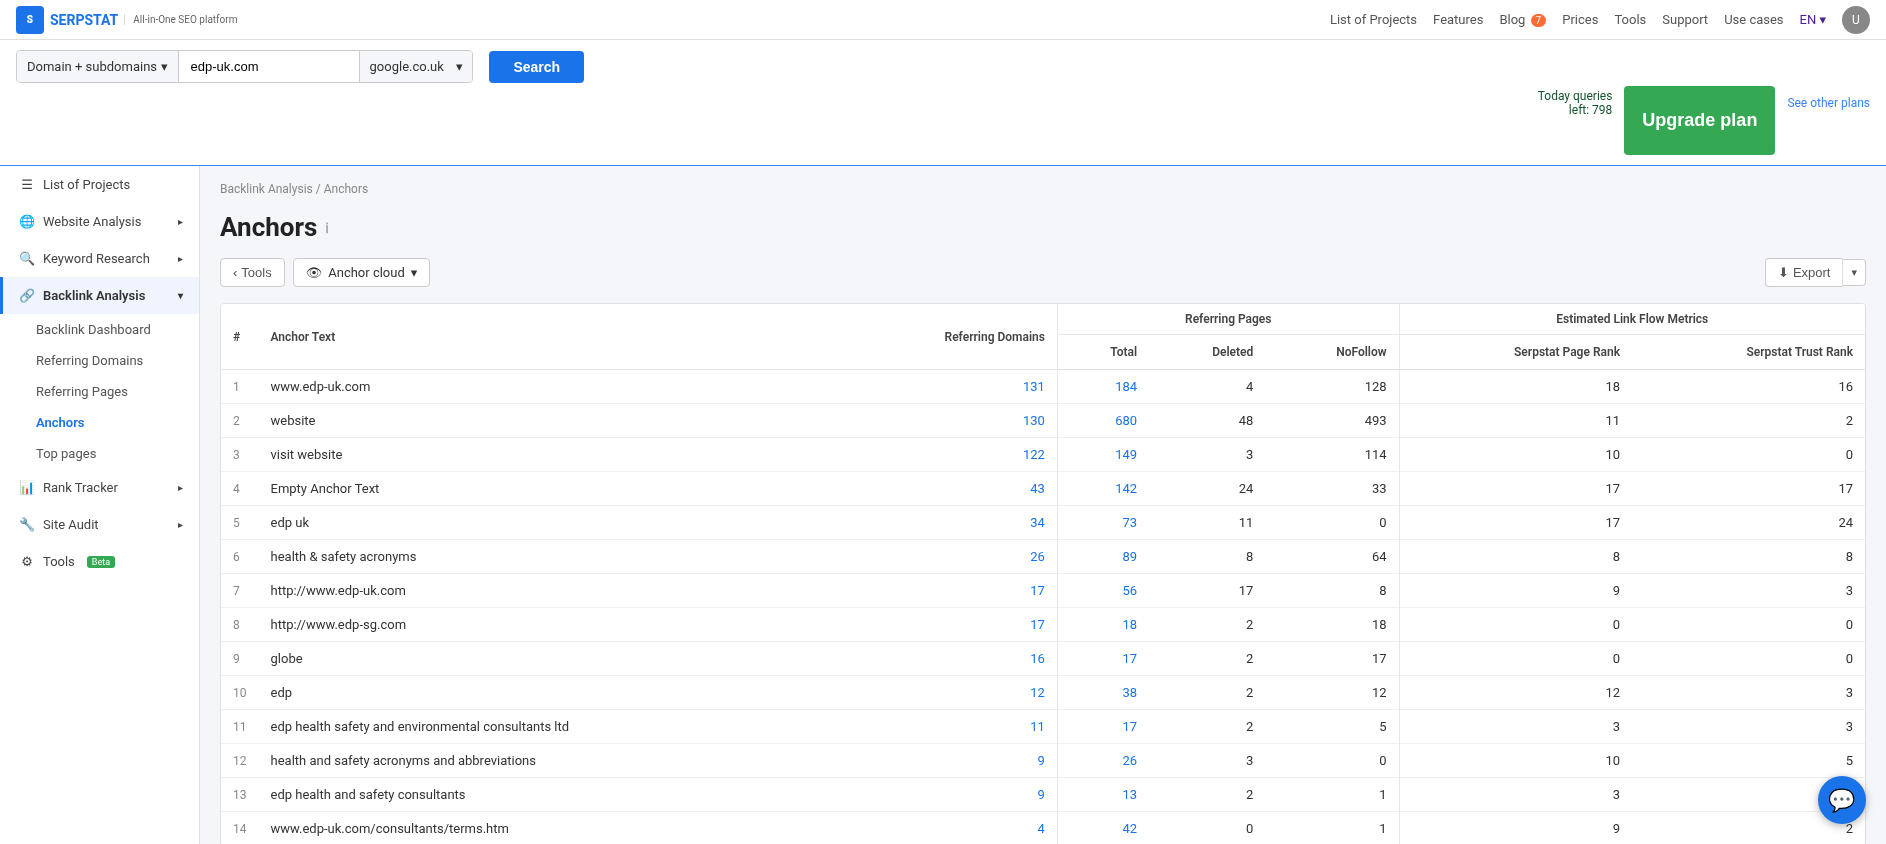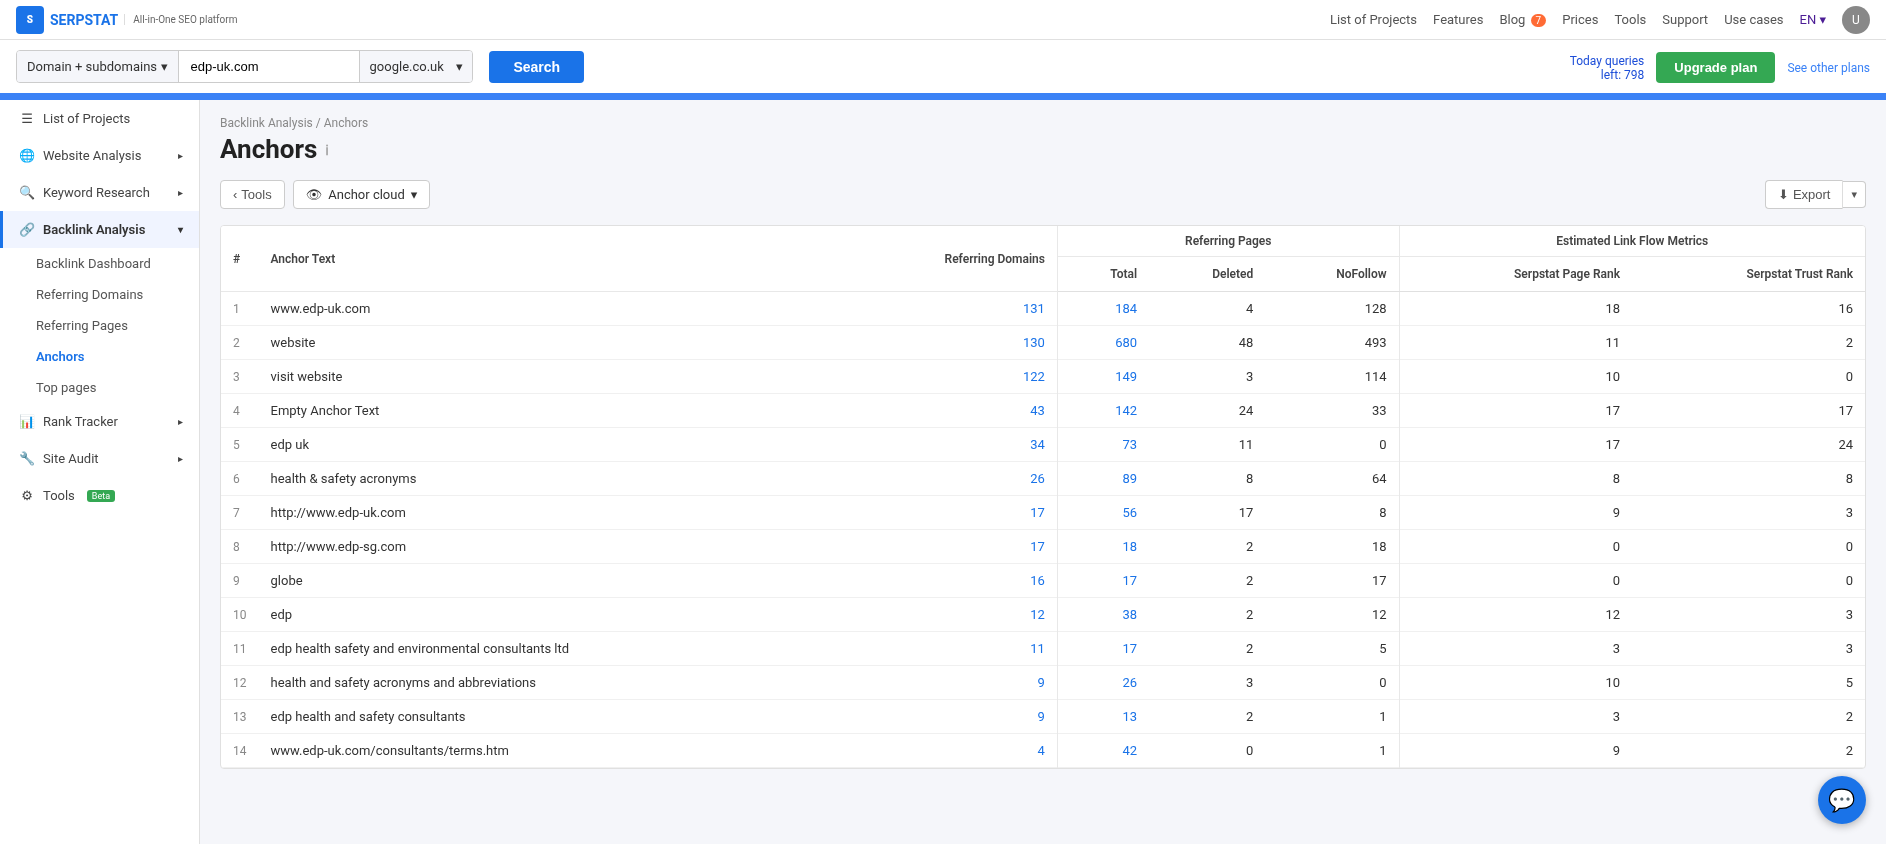--- a/index.html
+++ b/index.html
@@ -21,24 +21,24 @@
     .logo-tagline { font-size: 10px; font-weight: 400; color: #666; border-left: 1px solid #ddd; padding-left: 8px; }
     .top-nav-right { display: flex; align-items: center; gap: 16px; font-size: 13px; color: #555; }
     .top-nav-right a { text-decoration: none; color: #555; }
     .blog-badge { background: #ff6b35; color: #fff; border-radius: 10px; padding: 1px 5px; font-size: 10px; margin-left: 2px; }
     .lang-select { color: #4c1d95; cursor: pointer; display: flex; align-items: center; gap: 2px; }
     .avatar { width: 28px; height: 28px; border-radius: 50%; background: #ccc; overflow: hidden; display: flex; align-items: center; justify-content: center; font-size: 12px; color: #fff; background: #888; }
 
     
     .search-bar {
       background: #fff;
-      border-bottom: 7px solid #3b82f6;
+      border-bottom: 1px solid #3b82f6;
       padding: 10px 16px;
       display: flex;
-      align-items: flex-end;
+      align-items: flex-start;
       justify-content: space-between;
     }
     .search-controls { display: flex; align-items: center; gap: 0; border: 1px solid #ccc; border-radius: 4px; overflow: hidden; }
     .domain-select {
       background: #f5f6fa;
       border: none;
       border-right: 1px solid #ccc;
       padding: 8px 10px;
       font-size: 13px;
       cursor: pointer;
@@ -70,30 +70,31 @@
       color: #fff;
       border: none;
       padding: 8px 24px;
       font-size: 14px;
       font-weight: 600;
       cursor: pointer;
       border-radius: 4px;
       margin-left: 8px;
     }
     .search-right { display: flex; align-items: center; gap: 12px; }
-    .today-queries { font-size: 12px; color: #1d4ed8; text-align: right; }
+    .today-queries { font-size: 12px; color: #14532d; text-align: right; }
     .upgrade-btn {
       background: #34a853;
       color: #fff;
       border: none;
-      padding: 8px 18px;
-      font-size: 13px;
+      padding: 24px 18px;
+      font-size: 18px;
       font-weight: 600;
       border-radius: 4px;
       cursor: pointer;
+      margin-top: 36px;
     }
     .see-plans { font-size: 12px; color: #3b82f6; text-decoration: none; white-space: nowrap; }
 
     
     .layout { display: flex; height: calc(100vh - 80px); }
 
     
     .sidebar {
       width: 200px;
       background: #fff;
@@ -119,21 +120,21 @@
     .sidebar-sub-item {
       padding: 8px 16px 8px 0;
       cursor: pointer;
       color: #555;
     }
     .sidebar-sub-item.active { color: #1a73e8; font-weight: 600; }
     .beta-badge { background: #34a853; color: #fff; font-size: 9px; padding: 1px 5px; border-radius: 3px; margin-left: 4px; }
 
     
     .main { flex: 1; overflow-y: auto; padding: 16px 20px; background: #f5f6fa; }
-    .breadcrumb { font-size: 12px; color: #888; margin-bottom: 4px; }
+    .breadcrumb { font-size: 12px; color: #888; margin-bottom: 16px; }
     .breadcrumb a { color: #888; text-decoration: none; }
     .page-title { font-size: 26px; font-weight: 700; color: #222; margin-bottom: 16px; display: flex; align-items: center; gap: 8px; }
     .info-icon { color: #aaa; font-size: 14px; cursor: pointer; }
 
     
     .toolbar { display: flex; align-items: center; justify-content: space-between; margin-bottom: 16px; }
     .toolbar-left { display: flex; align-items: center; gap: 8px; }
     .back-btn {
       display: flex;
       align-items: center;

